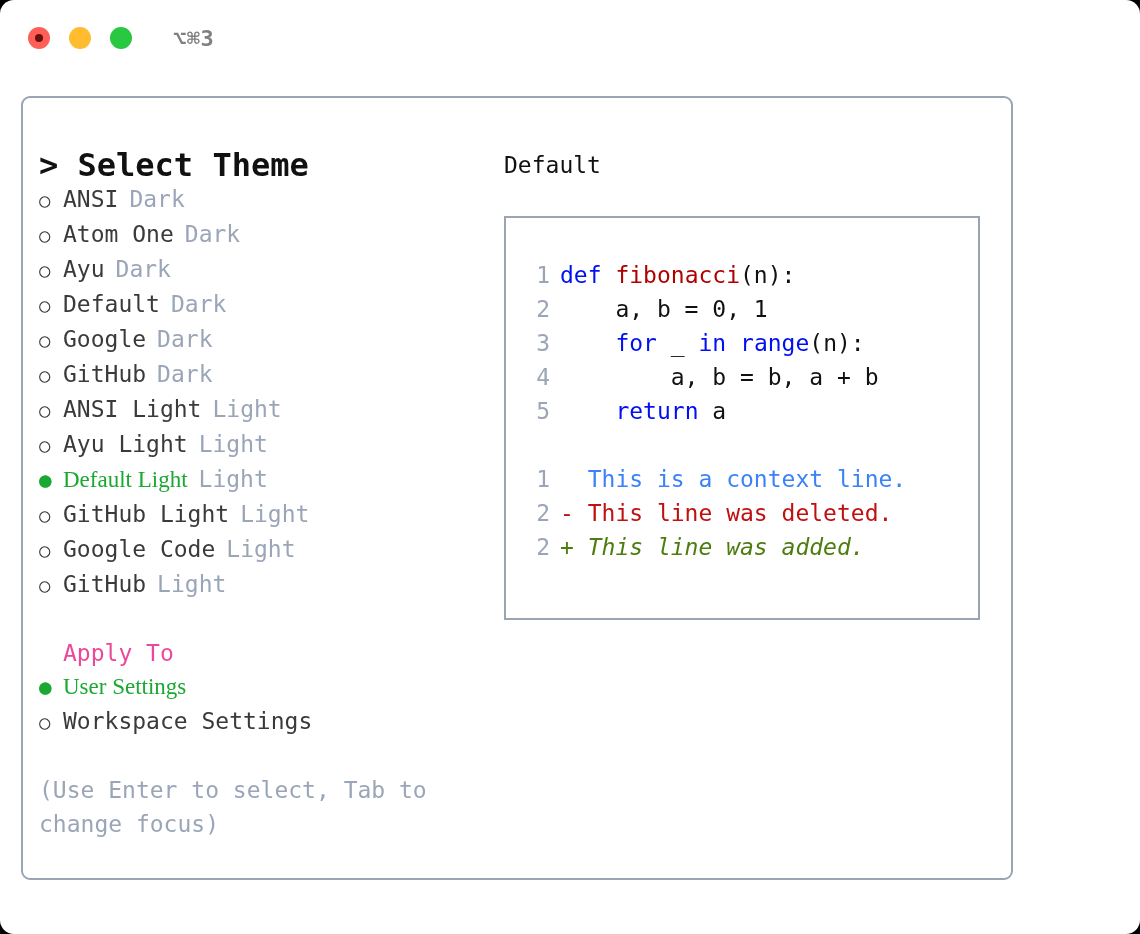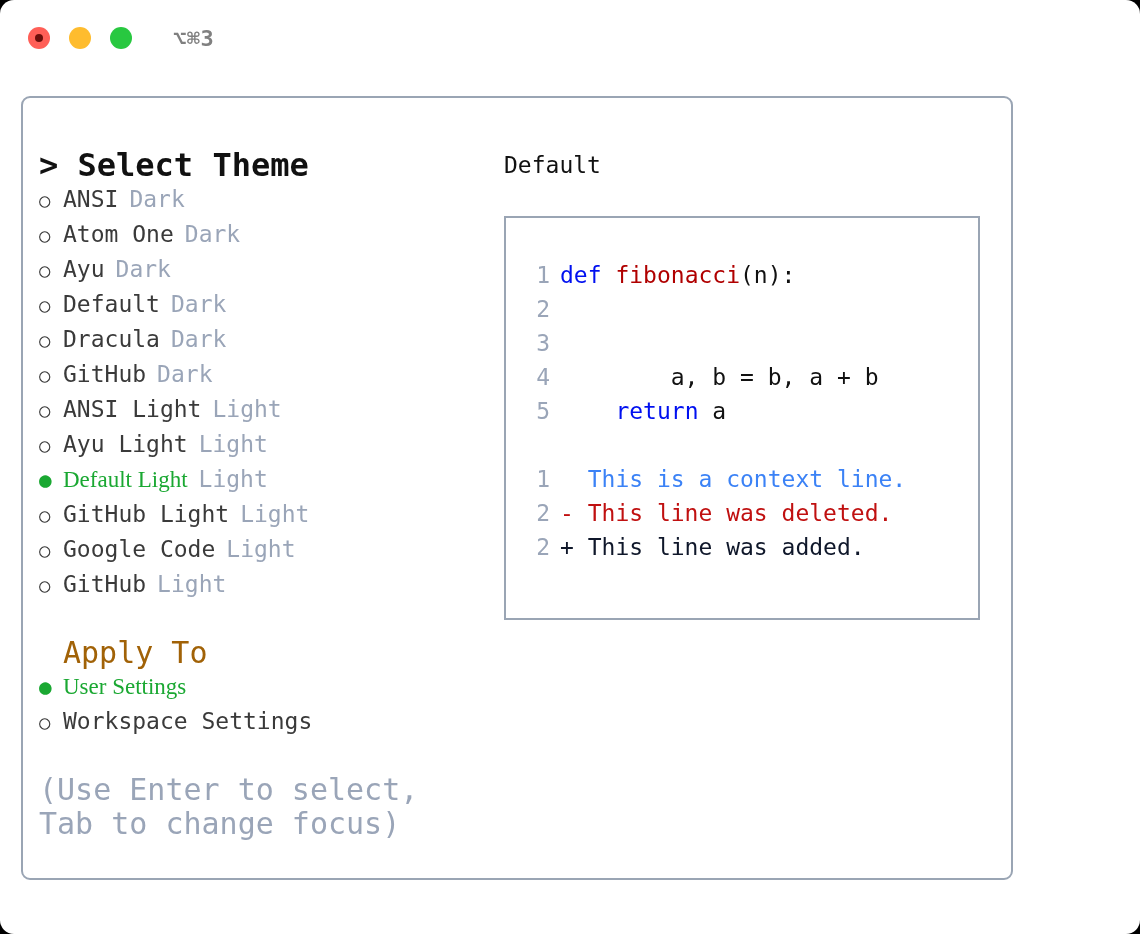--- a/index.html
+++ b/index.html
@@ -115,30 +115,30 @@
     color: #3a3a3a;
     font-size: 19px;
   }
   .option-row.selected .bullet { color: #1aa832; font-size: 21px; }
   .option-label { color: #3a3a3a; }
   .option-row.selected .option-label { color: #1aa832; font-family: Liberation Serif, serif; }
   .option-suffix { color: #9aa5b8; margin-left: 11px; }
 
   .apply-block { margin-top: 34px; }
   .apply-title {
-    font-size: 30px;
-    color: #a16207;
+    font-size: 23px;
+    color: #ec4899;
     line-height: 34px;
     padding-left: 24px;
     white-space: pre;
   }
 
   .hint {
     margin-top: 34px;
-    font-size: 30px;
+    font-size: 23px;
     line-height: 34px;
     color: #9aa5b8;
     width: 400px;
   }
 
   
   .right-col {
     position: absolute;
     left: 481px;
     top: 50px;
@@ -174,21 +174,21 @@
     color: #9aa5b8;
     margin-right: 10px;
   }
   .code-text { white-space: pre; }
 
   .tok-kw   { color: #0010f0; }
   .tok-fn   { color: #b00000; }
   .tok-plain{ color: #111111; }
   .tok-ctx  { color: #3b82f6; }
   .tok-del  { color: #c01010; }
-  .tok-add  { color: #0f172a; }
+  .tok-add  { color: #4d7c0f; font-style: italic; }
 
   .code-gap { height: 34px; }
 </style>
 </head>
 <body>
 
 <div class="app-window">
 
   <div class="titlebar">
     <div class="traffic-lights">
@@ -205,21 +205,21 @@
     <div class="card-inner">
 
       <div class="left-col">
         <div class="section-header">&gt; Select Theme</div>
 
         <div id="theme-option-list">
             <div class="option-row"><span class="bullet">○</span><span class="option-label">ANSI</span><span class="option-suffix">Dark</span></div>
             <div class="option-row"><span class="bullet">○</span><span class="option-label">Atom One</span><span class="option-suffix">Dark</span></div>
             <div class="option-row"><span class="bullet">○</span><span class="option-label">Ayu</span><span class="option-suffix">Dark</span></div>
             <div class="option-row"><span class="bullet">○</span><span class="option-label">Default</span><span class="option-suffix">Dark</span></div>
-            <div class="option-row"><span class="bullet">○</span><span class="option-label">Dracula</span><span class="option-suffix">Dark</span></div>
+            <div class="option-row"><span class="bullet">○</span><span class="option-label">Google</span><span class="option-suffix">Dark</span></div>
             <div class="option-row"><span class="bullet">○</span><span class="option-label">GitHub</span><span class="option-suffix">Dark</span></div>
             <div class="option-row"><span class="bullet">○</span><span class="option-label">ANSI Light</span><span class="option-suffix">Light</span></div>
             <div class="option-row"><span class="bullet">○</span><span class="option-label">Ayu Light</span><span class="option-suffix">Light</span></div>
             <div class="option-row selected"><span class="bullet">●</span><span class="option-label">Default Light</span><span class="option-suffix">Light</span></div>
             <div class="option-row"><span class="bullet">○</span><span class="option-label">GitHub Light</span><span class="option-suffix">Light</span></div>
             <div class="option-row"><span class="bullet">○</span><span class="option-label">Google Code</span><span class="option-suffix">Light</span></div>
             <div class="option-row"><span class="bullet">○</span><span class="option-label">GitHub</span><span class="option-suffix">Light</span></div>
           </div>
 
         <div class="apply-block">
@@ -231,22 +231,22 @@
         </div>
 
         <div class="hint">(Use Enter to select, Tab to change focus)</div>
       </div>
 
       <div class="right-col">
         <div class="preview-title">Default</div>
         <div class="preview-panel">
           <div id="code-block">
               <div class="code-line"><span class="lineno">1</span><span class="code-text"><span class="tok-kw">def </span><span class="tok-fn">fibonacci</span><span class="tok-plain">(n):</span></span></div>
-              <div class="code-line"><span class="lineno">2</span></div>
-              <div class="code-line"><span class="lineno">3</span></div>
+              <div class="code-line"><span class="lineno">2</span><span class="code-text"><span class="tok-plain">    a, b = 0, 1</span></span></div>
+              <div class="code-line"><span class="lineno">3</span><span class="code-text"><span class="tok-plain">    </span><span class="tok-kw">for</span><span class="tok-plain"> _ </span><span class="tok-kw">in</span><span class="tok-plain"> </span><span class="tok-kw">range</span><span class="tok-plain">(n):</span></span></div>
               <div class="code-line"><span class="lineno">4</span><span class="code-text"><span class="tok-plain">        a, b = b, a + b</span></span></div>
               <div class="code-line"><span class="lineno">5</span><span class="code-text"><span class="tok-plain">    </span><span class="tok-kw">return</span><span class="tok-plain"> a</span></span></div>
             </div>
           <div class="code-gap"></div>
           <div id="diff-block">
               <div class="code-line"><span class="lineno">1</span><span class="code-text"><span class="tok-ctx">  This is a context line.</span></span></div>
               <div class="code-line"><span class="lineno">2</span><span class="code-text"><span class="tok-del">- This line was deleted.</span></span></div>
               <div class="code-line"><span class="lineno">2</span><span class="code-text"><span class="tok-add">+ This line was added.</span></span></div>
             </div>
         </div>

